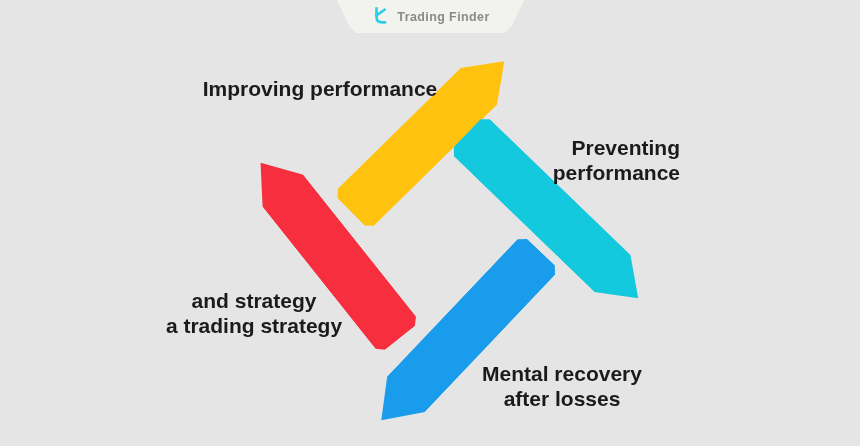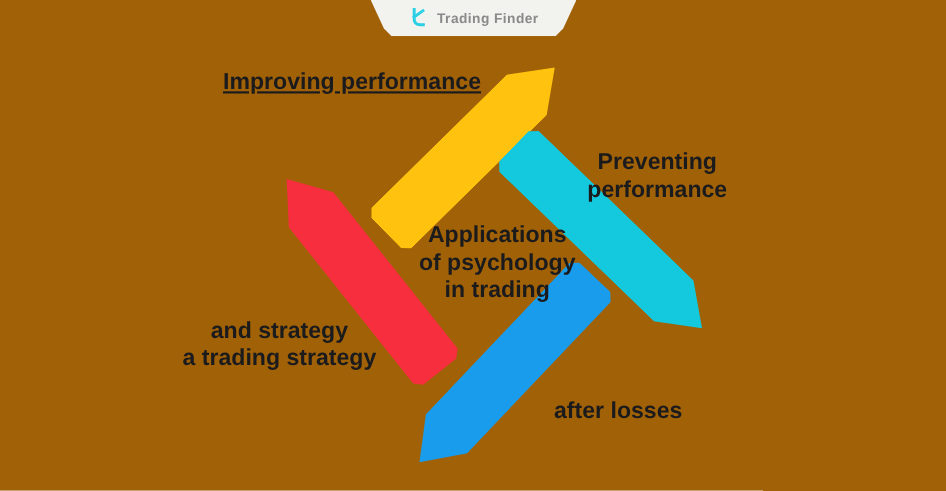--- a/index.html
+++ b/index.html
@@ -32,30 +32,30 @@
   .arrow-up-left   {left:400px;top:312px;width:224px;transform:rotate(-128.5deg);}
   .arrow-down-left {left:541px;top:226px;width:232px;transform:rotate(133.5deg);}
 
   
   .label{
     position:absolute;
     font-size:21px;font-weight:700;line-height:25px;
     text-align:center;color:#1B1B1D;
   }
   .label span{display:block;}
-  .label-improving {left:190px;top:62px; width:260px;text-decoration:underline;}
-  .label-preventing{left:515px;top:135px;width:165px;}
+  .label-improving {left:190px;top:76px; width:260px;}
+  .label-preventing{left:515px;top:135px;width:165px;text-align:right;}
   .label-center    {left:357px;top:201px;width:190px;}
   .label-developing{left:148px;top:288px;width:212px;}
   .label-mental    {left:462px;top:361px;width:200px;}
 </style>
 </head>
 <body>
 
-<div class="stage" style="background: #a16207;">
+<div class="stage" style="background: #e5e5e5;">
 
   <div class="banner" style="background: rgb(242, 242, 239);">
     <svg class="logo-svg" width="19" height="21" viewBox="0 0 24 24">
       <path d="M7 2 V13 C7 17.5 10 19.5 14 19.5 H17.5" fill="none" stroke-width="3.4" stroke-linecap="square" stroke="#2BD0E4"></path>
       <path d="M7 10.5 L17 3.5" fill="none" stroke-width="3.4" stroke-linecap="square" stroke="#2BD0E4"></path>
     </svg>
     <span class="brand-name" style="color: rgb(138, 138, 138);">Trading Finder</span>
   </div>
 
   <div class="arrow arrow-up-right" style="background: rgb(255, 195, 15);"></div>
@@ -65,28 +65,24 @@
 
   <div class="label label-improving" style="color: rgb(27, 27, 29);">
     <span>Improving performance</span>
   </div>
 
   <div class="label label-preventing" style="color: rgb(27, 27, 29);">
     <span>Preventing</span>
     <span>performance</span>
   </div>
 
-  <div class="label label-center" style="color: rgb(27, 27, 29);">
-    <span>Applications</span>
-    <span>of psychology</span>
-    <span>in trading</span>
-  </div>
 
   <div class="label label-developing" style="color: rgb(27, 27, 29);">
     <span>and strategy</span>
     <span>a trading strategy</span>
   </div>
 
   <div class="label label-mental" style="color: rgb(27, 27, 29);">
+    <span>Mental recovery</span>
     <span>after losses</span>
   </div>
 
 </div>
 
 </body></html>

